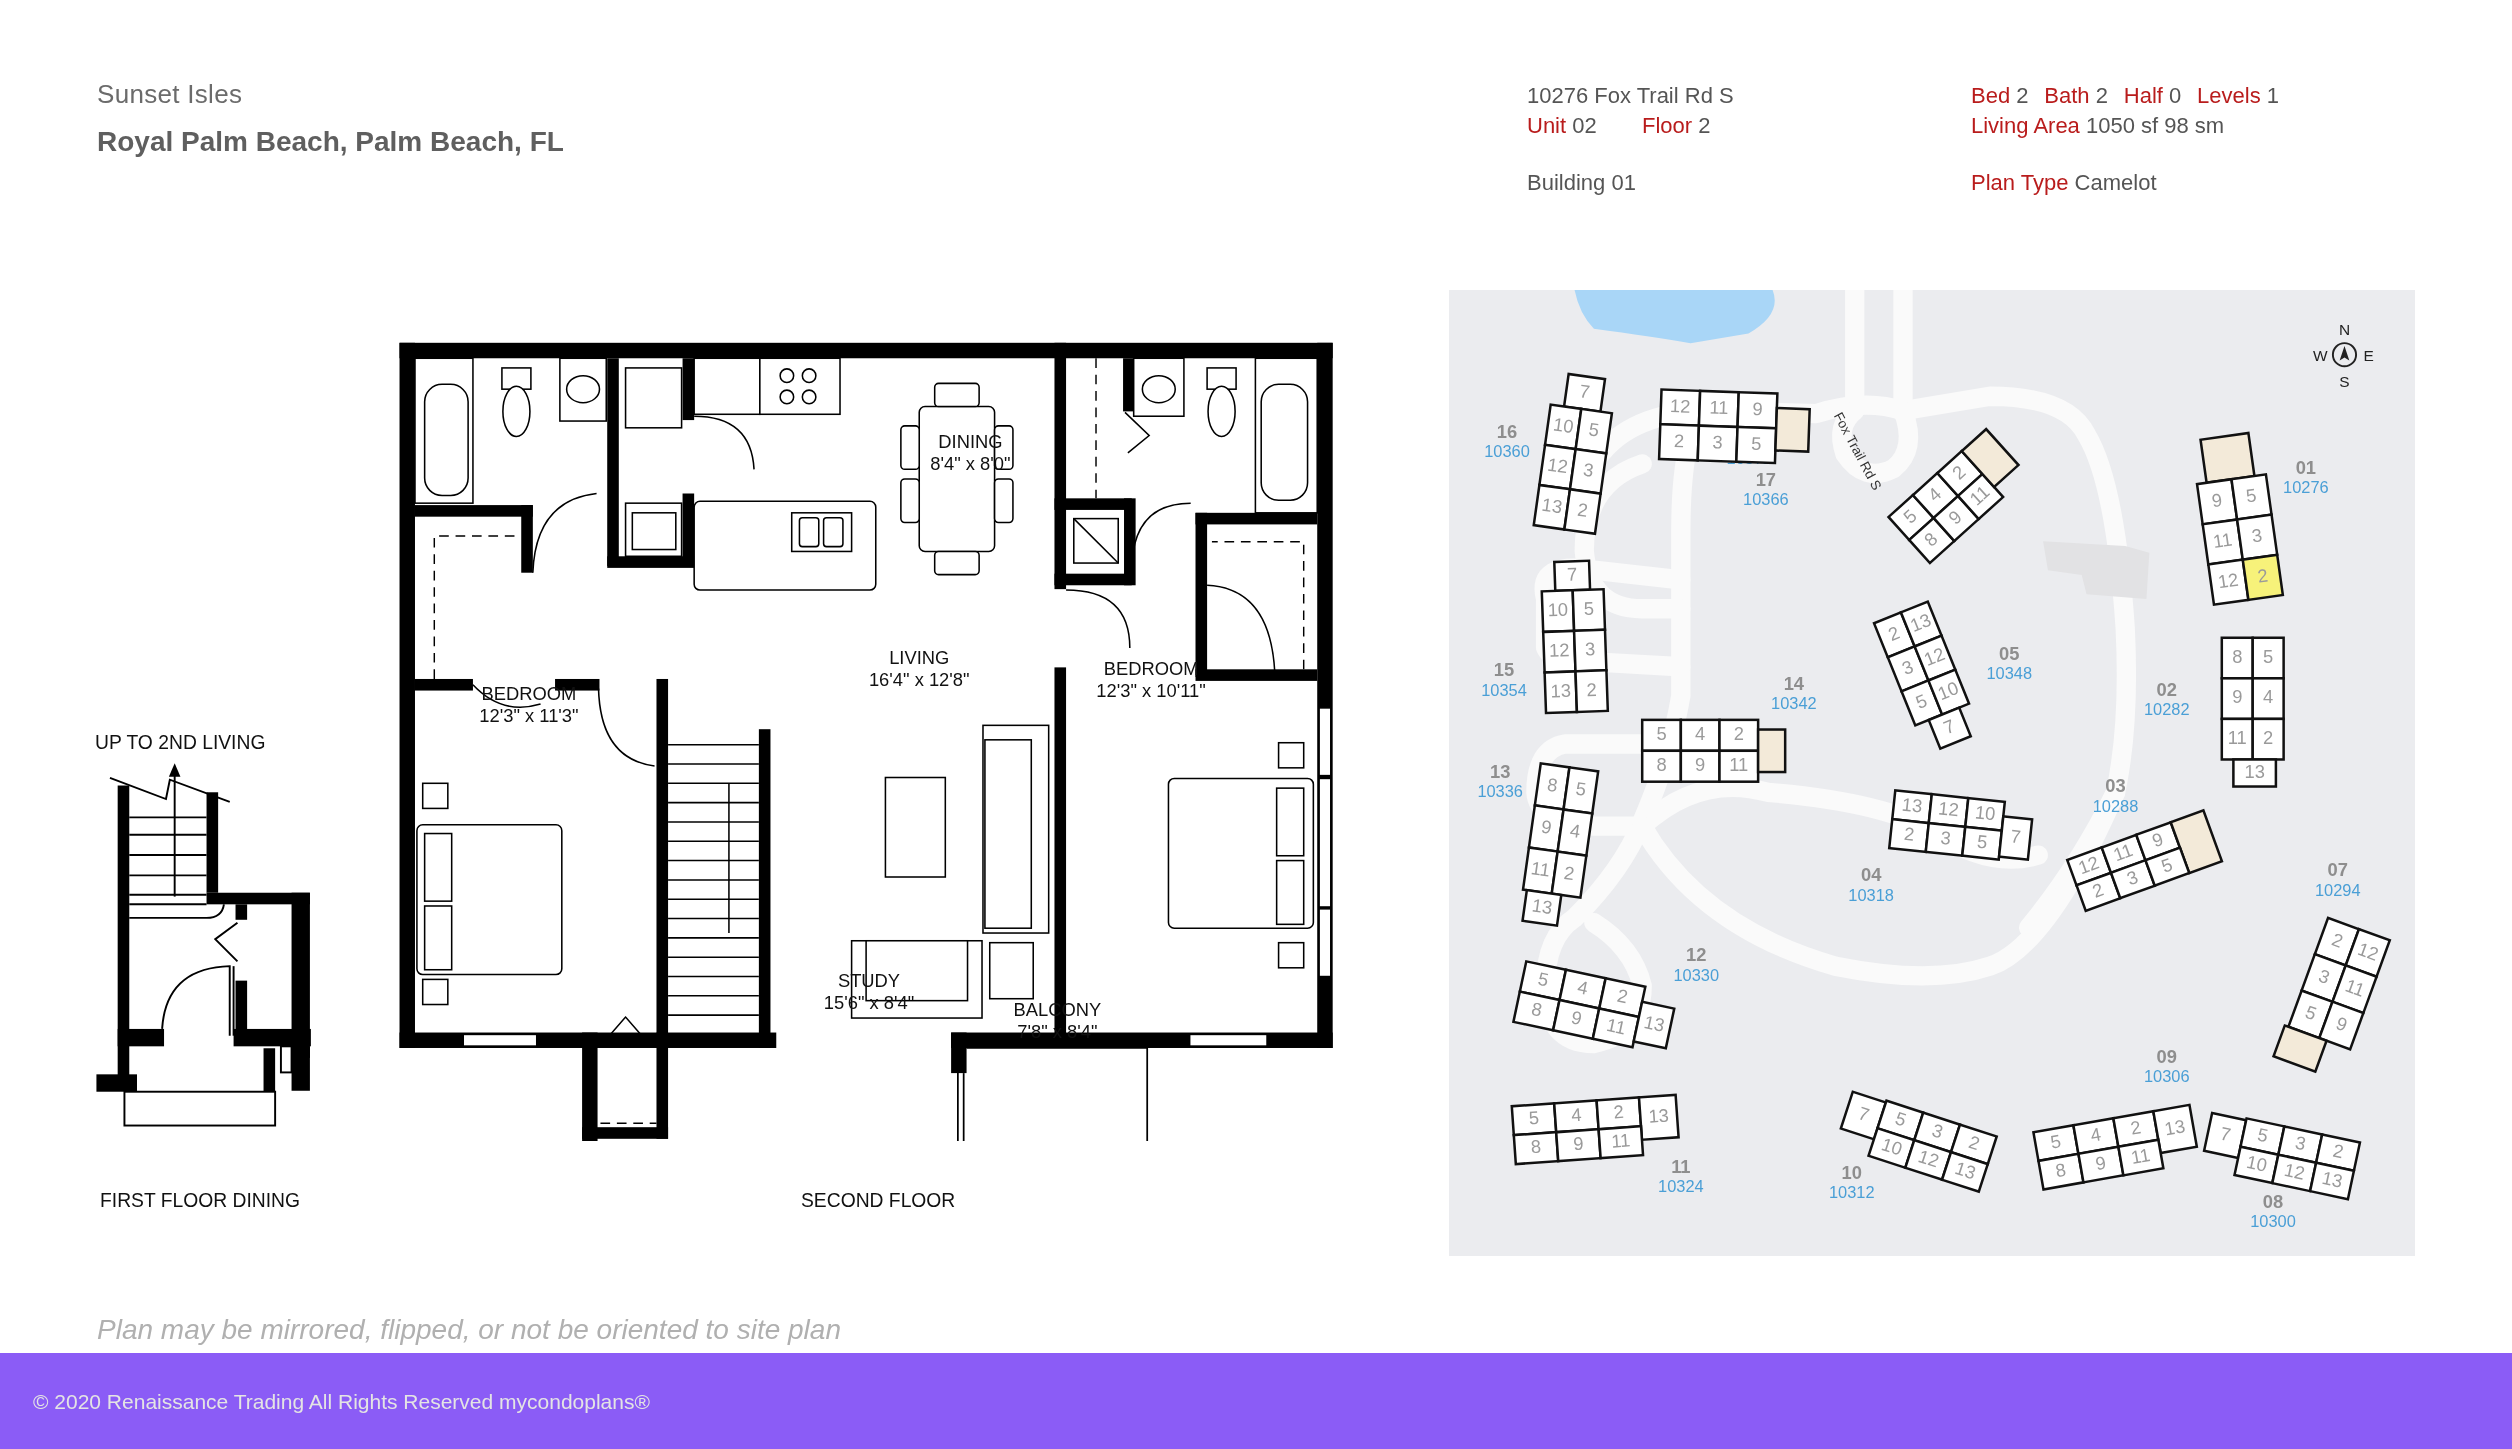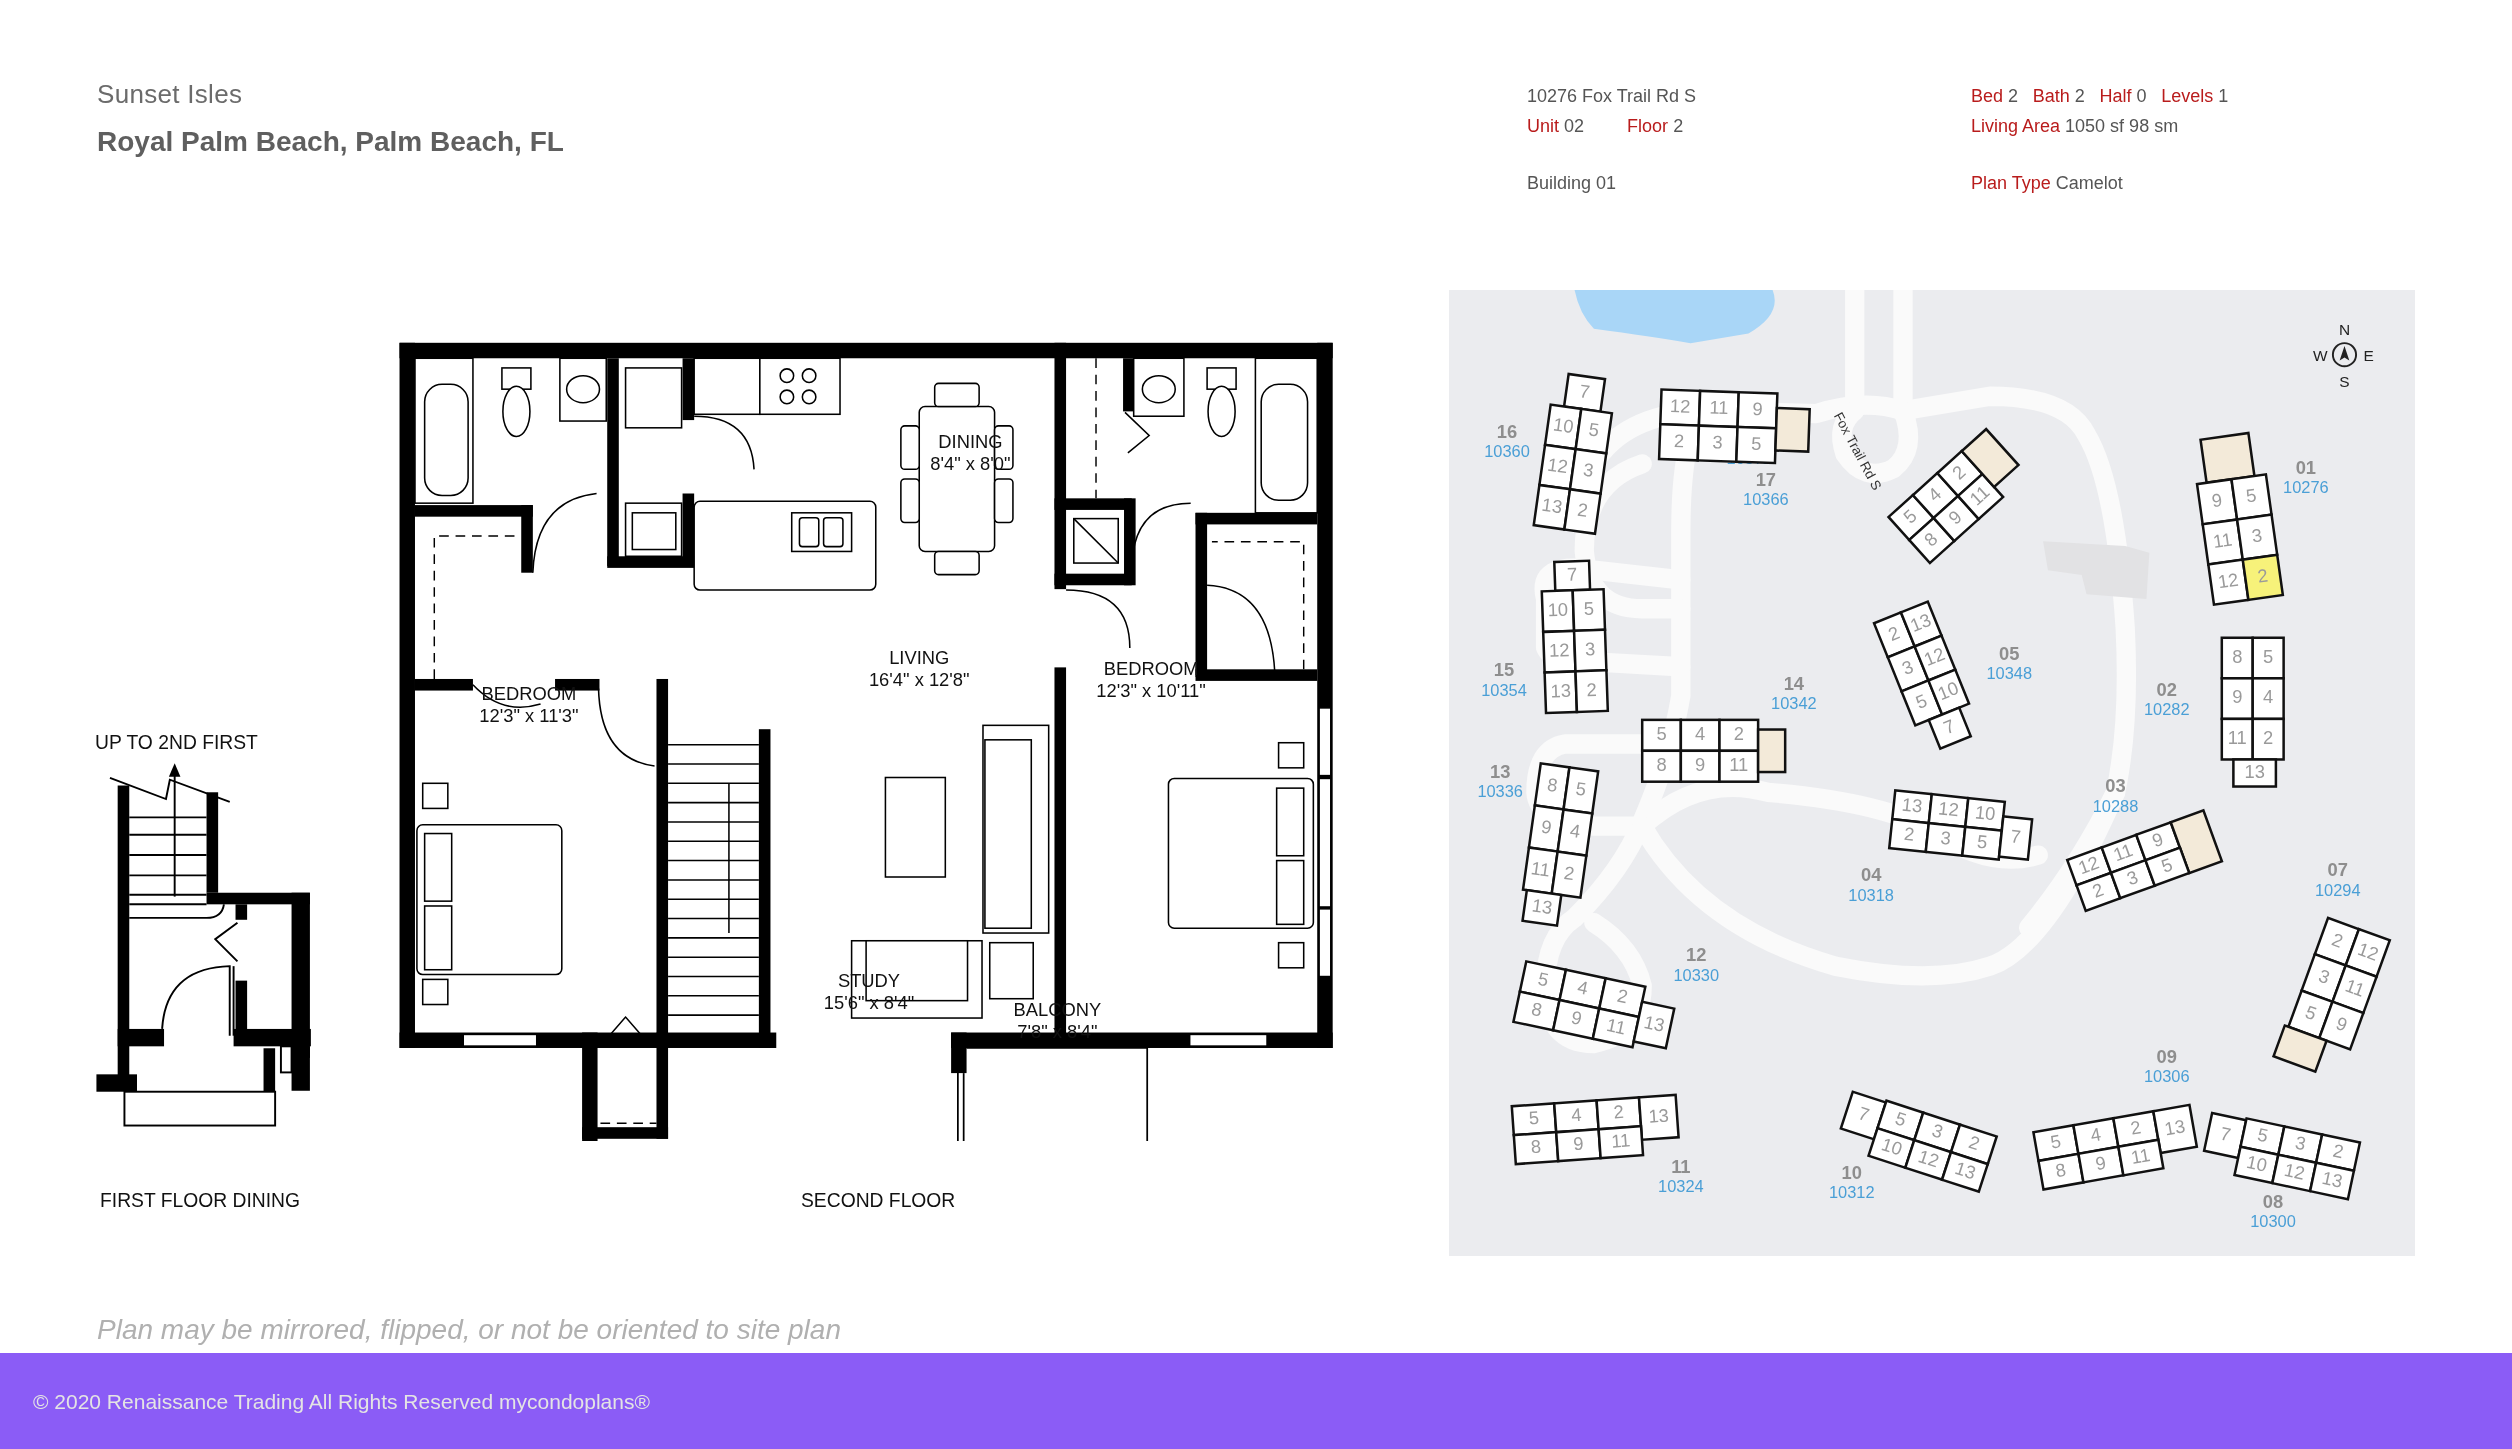--- a/index.html
+++ b/index.html
@@ -1,20 +1,20 @@
 <!DOCTYPE html>
 <html><head>
 <meta charset="utf-8">
 <style>
   html,body{margin:0;padding:0;}
   body{width:2512px;height:1449px;position:relative;background:#ffffff;overflow:hidden;font-family:"Liberation Sans",sans-serif;}
   .abs{position:absolute;}
   .title{left:97px;top:79px;font-size:26px;color:#6b6b6b;font-weight:300;letter-spacing:0.3px;}
   .subtitle{left:97px;top:126px;font-size:28px;color:#5f5f5f;font-weight:bold;}
-  .info{font-size:18px;color:#5a5a5a;line-height:30px;}
+  .info{font-size:22px;color:#5a5a5a;line-height:30px;}
   .lbl{color:#b91c1c;}
   .val{color:#555;}
   .gap{display:inline-block;width:9.7px;}
   .plan-note{left:97px;top:1314px;font-size:28px;color:#b0b0b0;font-style:italic;}
   .footer{left:0;top:1353px;width:2512px;height:97px;background:#8b5cf6;color:#e4e4e4;font-size:21px;}
   .footer .left{position:absolute;left:33px;top:37px;}
   .footer .right{position:absolute;right:33px;top:37px;}
   .fp-label{font-family:"Liberation Sans",sans-serif;font-size:19px;fill:#111;text-anchor:middle;}
   .cap{position:absolute;font-size:19.3px;color:#111;}
   .site-bldg{font-family:"Liberation Sans",sans-serif;font-size:19px;font-weight:bold;fill:#8e8e8e;text-anchor:middle;}
@@ -56,21 +56,21 @@
     <span class="lbl">Living Area</span>
     <span class="val">1050 sf 98 sm</span>
   </div>
   <div style="height:27px"></div>
   <div>
     <span class="lbl">Plan Type</span>
     <span class="val">Camelot</span>
   </div>
 </div>
 
-<div class="cap" style="left:95px;top:732px;">UP TO 2ND FIRST</div>
+<div class="cap" style="left:95px;top:732px;">UP TO 2ND LIVING</div>
 <svg class="abs" style="left:77px;top:715px;" width="290" height="454" viewBox="0 0 300 470">
   <g fill="#000">
     <rect x="42" y="73" width="12" height="316"></rect>
     <rect x="134" y="80" width="12" height="104"></rect>
     <rect x="134" y="184" width="107" height="12"></rect>
     <rect x="222" y="184" width="19" height="205"></rect>
     <rect x="20" y="372" width="42" height="18"></rect>
     <rect x="42" y="325" width="48" height="18"></rect>
     <rect x="162" y="325" width="80" height="18"></rect>
     <rect x="164" y="196" width="12" height="16"></rect>

